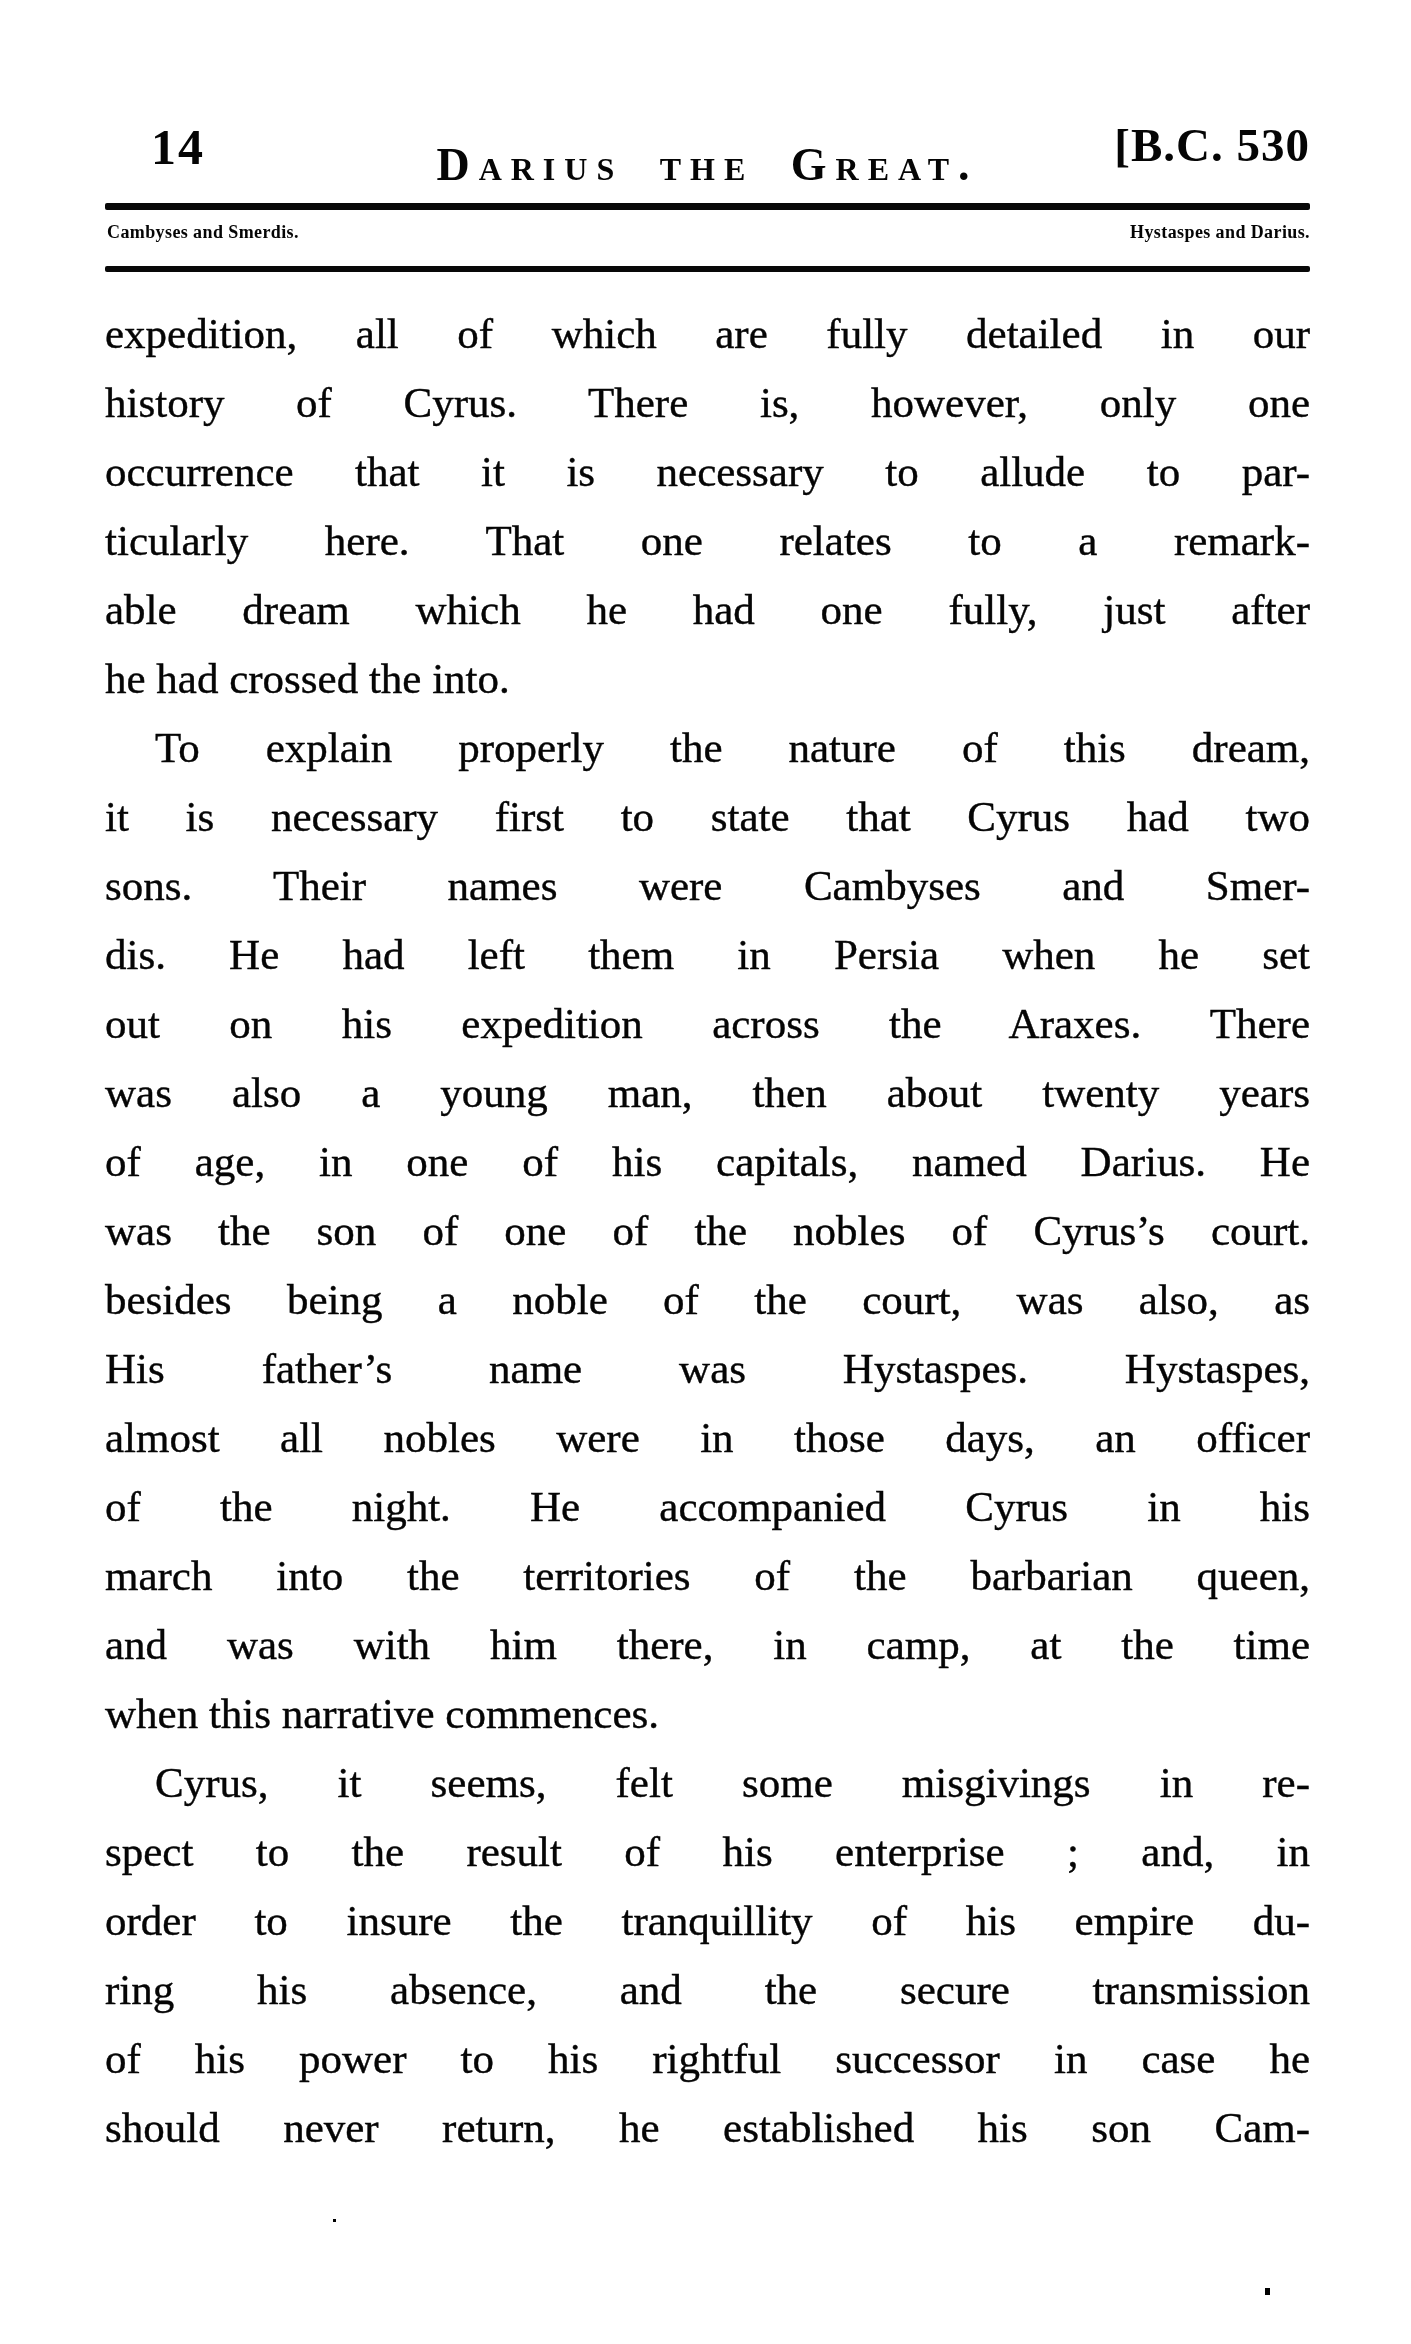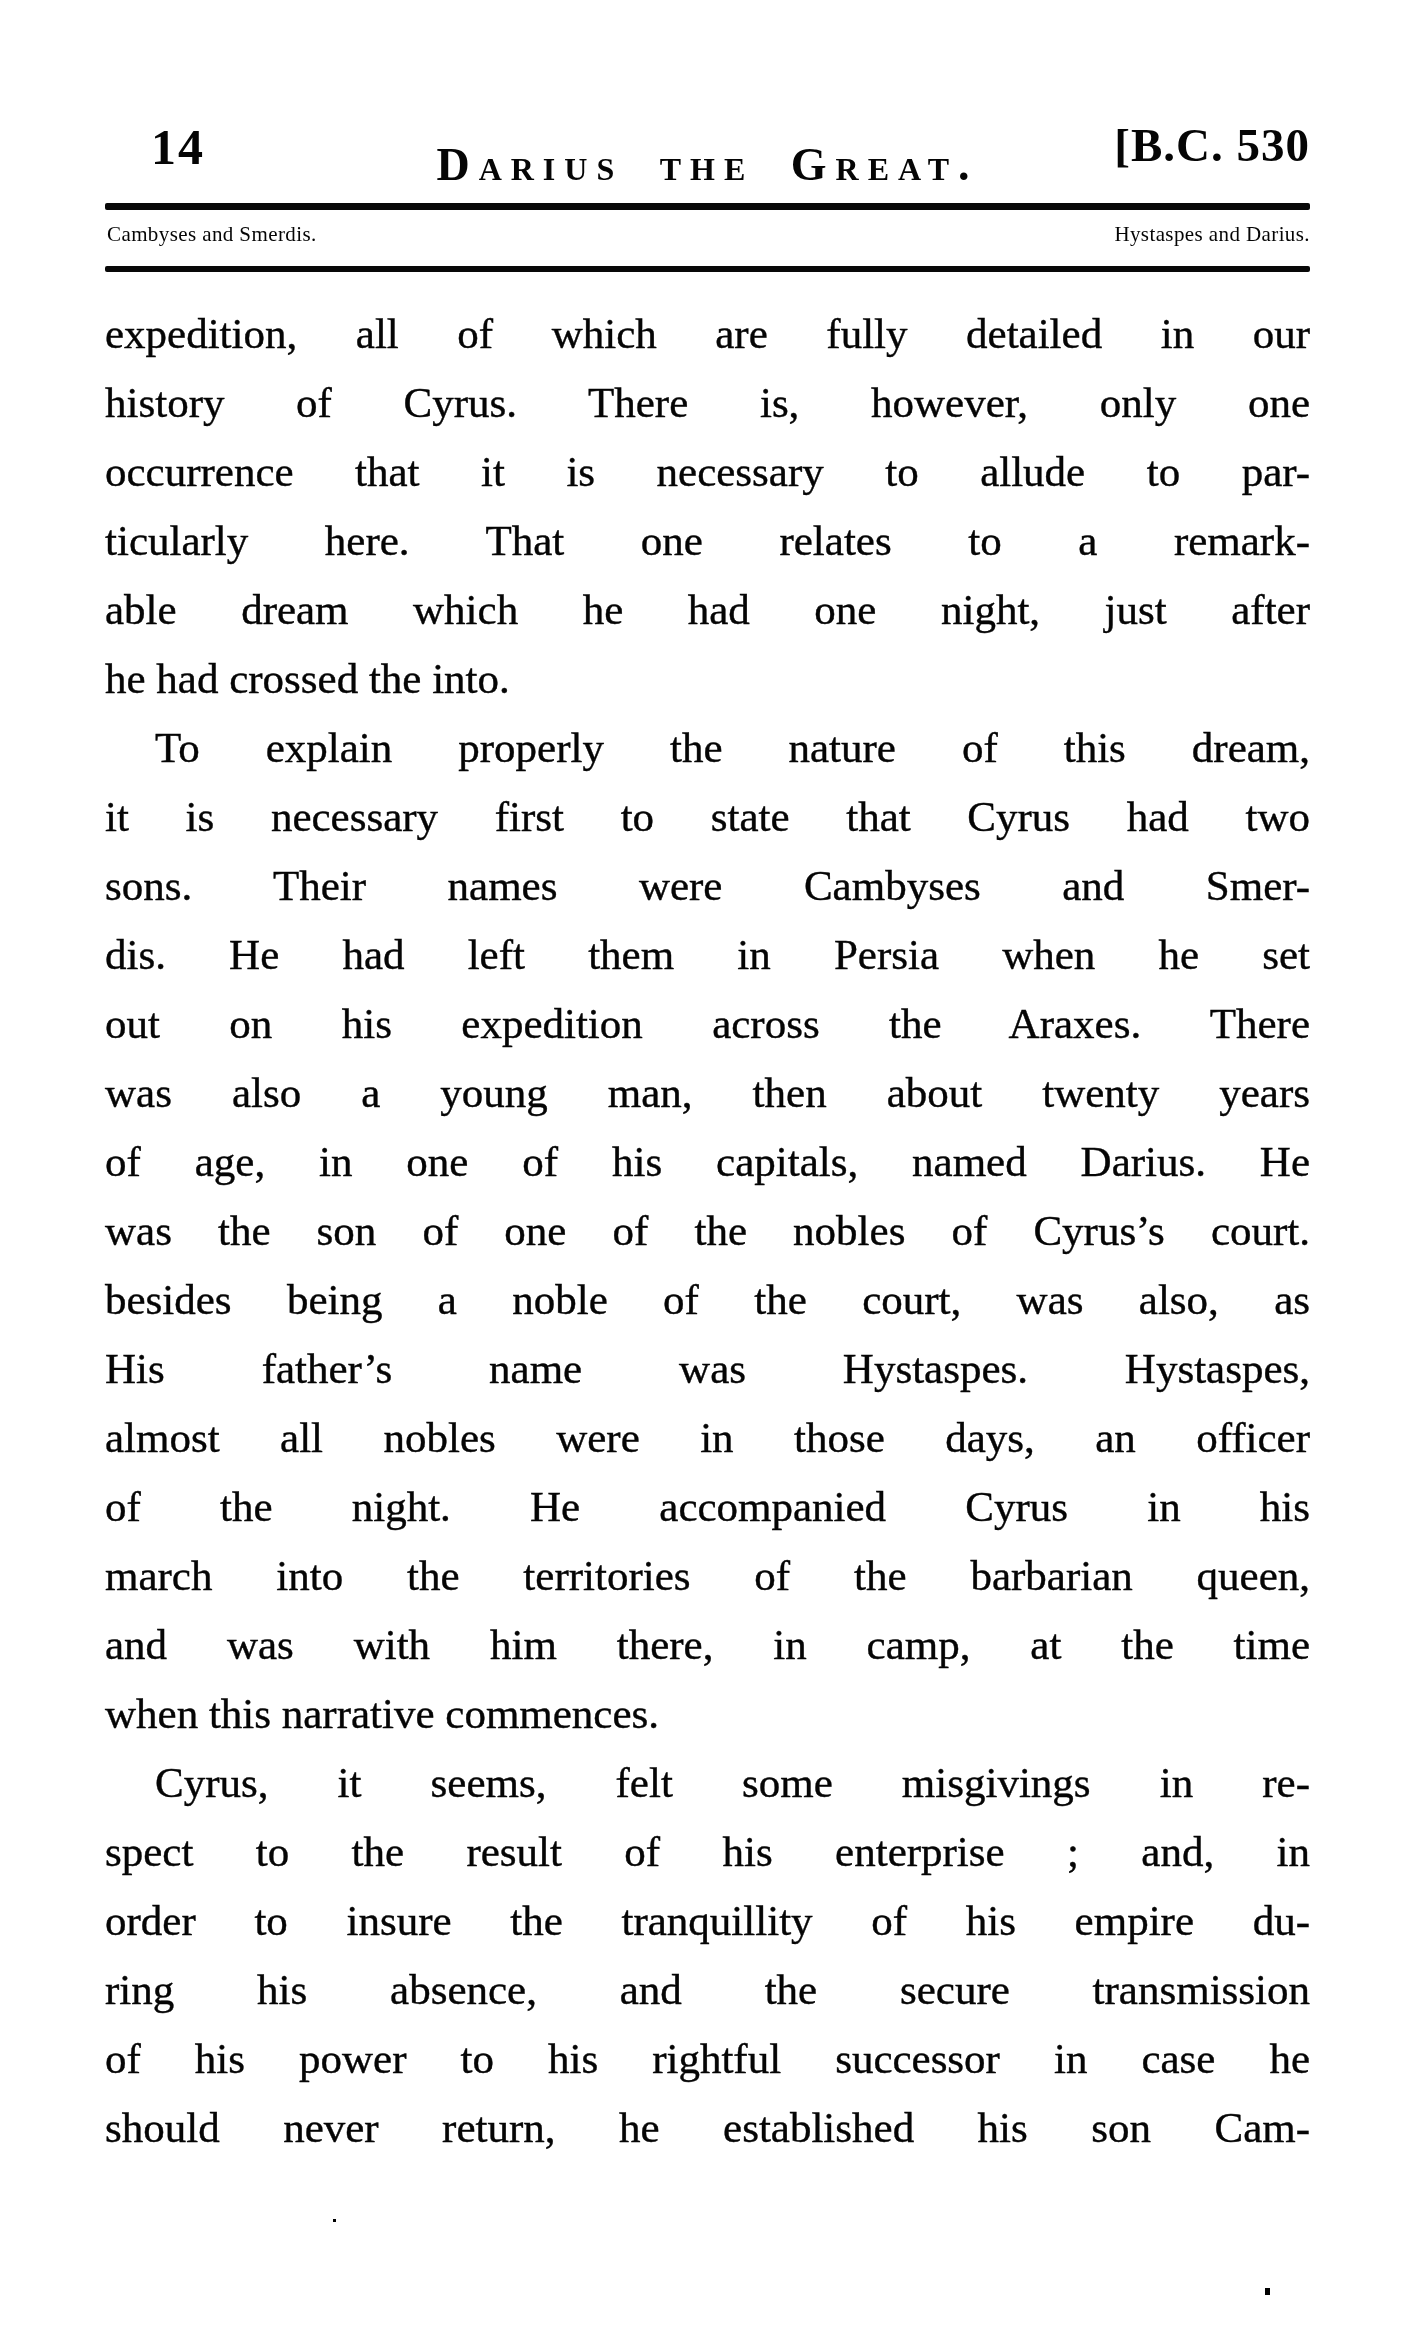--- a/index.html
+++ b/index.html
@@ -30,21 +30,21 @@
     font-size:47px;font-weight:bold;letter-spacing:1px;
     white-space:nowrap;
   }
 
   .rule{position:absolute;left:0;width:100%;background:#080808;border-radius:2px;}
   .rule-top{top:203px;height:7px;}
   .rule-bottom{top:266px;height:6px;}
 
   
   .runheads{position:absolute;top:222px;left:2px;width:calc(100% - 2px);height:34px;}
-  .runhead{font-size:21px;font-weight:normal;letter-spacing:0.4px;white-space:nowrap;}
+  .runhead{font-size:18px;font-weight:bold;letter-spacing:0.4px;white-space:nowrap;}
   .runhead.left{position:absolute;left:0;top:0;}
   .runhead.right{position:absolute;right:0;top:0;}
 
   
   .bodytext{
     position:absolute;top:299px;left:0;width:100%;
     font-size:43px;line-height:69px;
     -webkit-text-stroke:0.4px #050505;
   }
   .line{
@@ -79,21 +79,21 @@
       <span class="runhead right">Hystaspes and Darius.</span>
     </div>
 
     <div class="rule rule-bottom"></div>
 
     <div class="bodytext">
       <div class="line">expedition, all of which are fully detailed in our</div>
       <div class="line">history of Cyrus.  There is, however, only one</div>
       <div class="line">occurrence that it is necessary to allude to par-</div>
       <div class="line">ticularly here.  That one relates to a remark-</div>
-      <div class="line">able dream which he had one night, just after</div>
+      <div class="line">able dream which he had one fully, just after</div>
       <div class="line end">he had crossed the into.</div>
       <div class="line indent">To explain properly the nature of this dream,</div>
       <div class="line">it is necessary first to state that Cyrus had two</div>
       <div class="line">sons.  Their names were Cambyses and Smer-</div>
       <div class="line">dis.  He had left them in Persia when he set</div>
       <div class="line">out on his expedition across the Araxes.  There</div>
       <div class="line">was also a young man, then about twenty years</div>
       <div class="line">of age, in one of his capitals, named Darius.  He</div>
       <div class="line">was the son of one of the nobles of Cyrus’s court.</div>
       <div class="line">besides being a noble of the court, was also, as</div>

